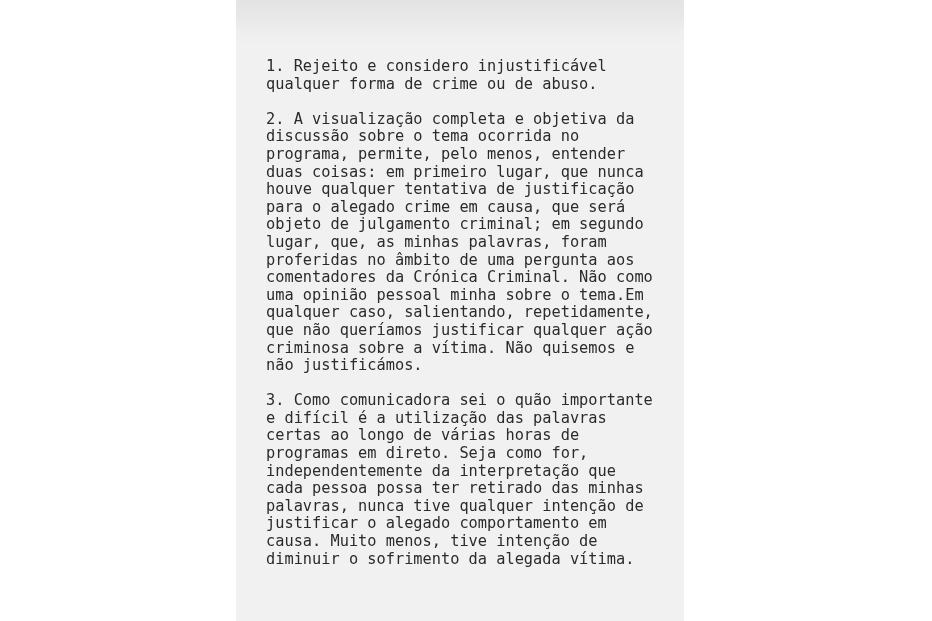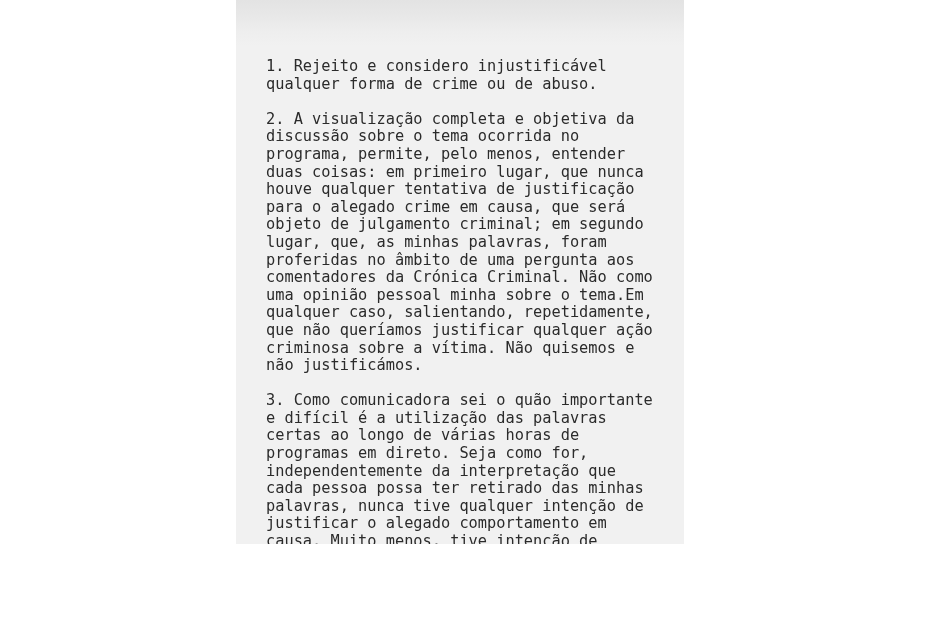--- a/index.html
+++ b/index.html
@@ -21,21 +21,21 @@
     height: 621px;
     background: #ffffff;
   }
 
   
   #statement-card {
     position: absolute;
     left: 236px;
     top: 0;
     width: 448px;
-    height: 544px;
+    height: 621px;
     background: #f1f1f1;
     box-sizing: border-box;
     padding: 0 30px;
     overflow: hidden;
   }
 
   
   #card-top-shade {
     position: absolute;
     left: 0;

